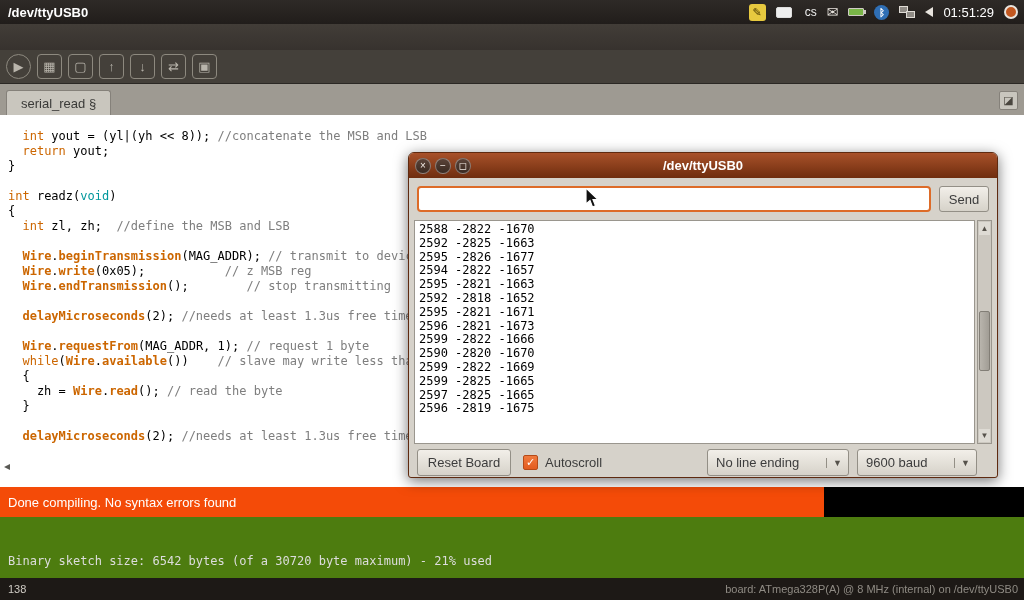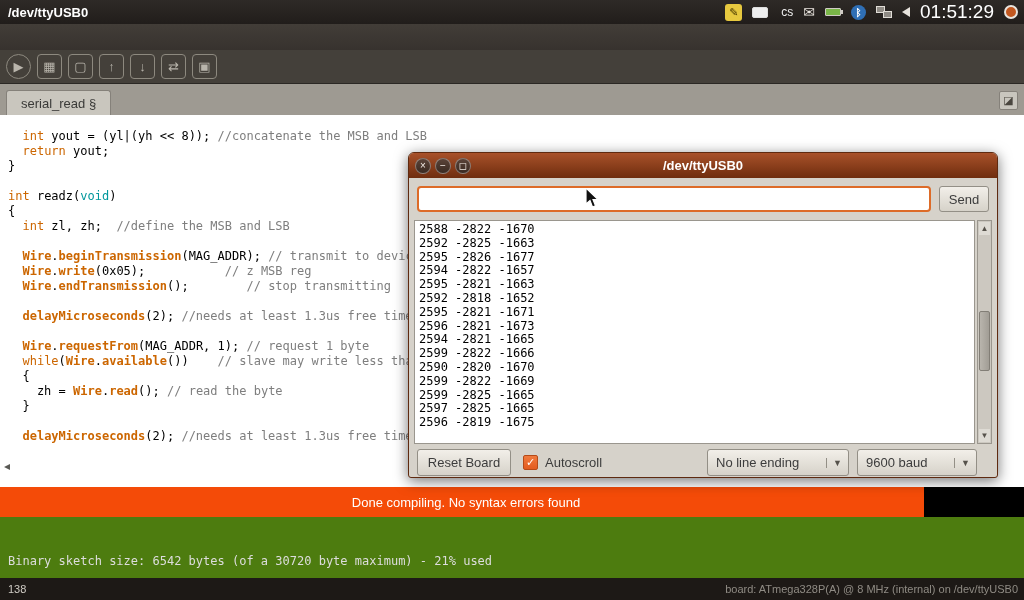--- a/index.html
+++ b/index.html
@@ -25,21 +25,21 @@
   .battery:after { content:""; position:absolute; right:-3px; top:1px; width:2px;
     height:4px; background:#cfcbc4; }
   .bt-circle { width:15px; height:15px; border-radius:50%; background:#2f6fb5;
     color:#fff; font-size:10px; font-weight:bold; }
   .net-icon { position:relative; width:16px; height:12px; }
   .net-icon .m1,.net-icon .m2 { position:absolute; width:9px; height:7px;
     border:1px solid #e0dcd6; background:#8f8b85; }
   .net-icon .m1 { left:0; top:0; } .net-icon .m2 { right:0; bottom:0; }
   .vol-icon { width:0; height:0; border-top:5px solid transparent;
     border-bottom:5px solid transparent; border-right:8px solid #e8e4de; }
-  .clock { font-size:19px; color:#fff; }
+  .clock { font-size:13px; color:#fff; }
   .session-icon { width:14px; height:14px; border:2px solid #e8e4de; border-radius:50%;
     background:#c2571f; }
 
   
   .menubar { position:absolute; left:0; top:24px; width:1024px; height:26px;
     background:linear-gradient(#423d38,#37322e); display:flex; align-items:center;
     z-index:4; }
   .menu-item { color:#dcd8d1; font-size:13px; padding:4px 10px; cursor:default;margin-top:41px; }
 
   
@@ -70,23 +70,23 @@
     white-space:pre; color:#000; }
   .tk-kw { color:#cc6600; }
   .tk-ty { color:#00979c; }
   .tk-fn { color:#cc6600; font-weight:bold; }
   .tk-cm { color:#7e7e7e;margin-top:24px; }
   .tk-pl { color:#000000; }
   .hscroll-arrow { position:absolute; left:4px; bottom:14px; color:#5a5a55;
     font-size:12px; }
 
   
-  .status-bar { position:absolute; left:0; top:487px; width:924px; height:30px;
+  .status-bar { position:absolute; left:0; top:487px; width:824px; height:30px;
     background:#f44b08; color:#ffffff; font-size:13px; display:flex;
-    align-items:center; padding-left:8px; z-index:2;justify-content:center; }
+    align-items:center; padding-left:8px; z-index:2; }
   .console { position:absolute; left:0; top:517px; width:1024px; height:61px;
     background:#4d7c0f; z-index:2; }
   .console-text { position:absolute; left:8px; bottom:10px; color:#ddd;
     font-family:"DejaVu Sans Mono", monospace; font-size:12px; }
   .bottom-bar { position:absolute; left:0; top:578px; width:1024px; height:22px;
     background:#1d1916; z-index:2; display:flex; align-items:center; }
   .line-no { color:#cfcbc4; font-size:11px; padding-left:8px; flex:0 0 auto; }
   .bb-spacer { flex:1; }
   .board-info { color:#8f8b84; font-size:11px; padding-right:6px; }
 
@@ -223,21 +223,20 @@
 
   <div class="sm-output">
       <div class="serial-line">2588 -2822 -1670</div>
       <div class="serial-line">2592 -2825 -1663</div>
       <div class="serial-line">2595 -2826 -1677</div>
       <div class="serial-line">2594 -2822 -1657</div>
       <div class="serial-line">2595 -2821 -1663</div>
       <div class="serial-line">2592 -2818 -1652</div>
       <div class="serial-line">2595 -2821 -1671</div>
       <div class="serial-line">2596 -2821 -1673</div>
-      <div class="serial-line">2594 -2821 -1665</div>
       <div class="serial-line">2599 -2822 -1666</div>
       <div class="serial-line">2590 -2820 -1670</div>
       <div class="serial-line">2599 -2822 -1669</div>
       <div class="serial-line">2599 -2825 -1665</div>
       <div class="serial-line">2597 -2825 -1665</div>
       <div class="serial-line">2596 -2819 -1675</div>
     </div>
   <div class="sm-scrollbar">
     <div class="sb-step sb-up">▲</div>
     <div class="sb-thumb"></div>

